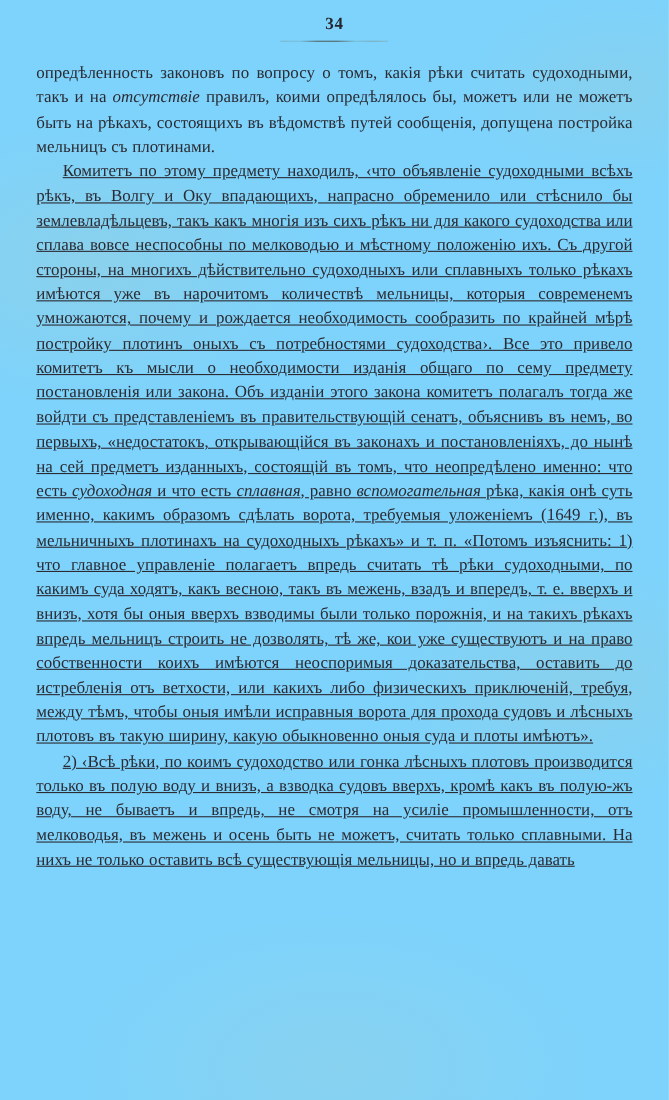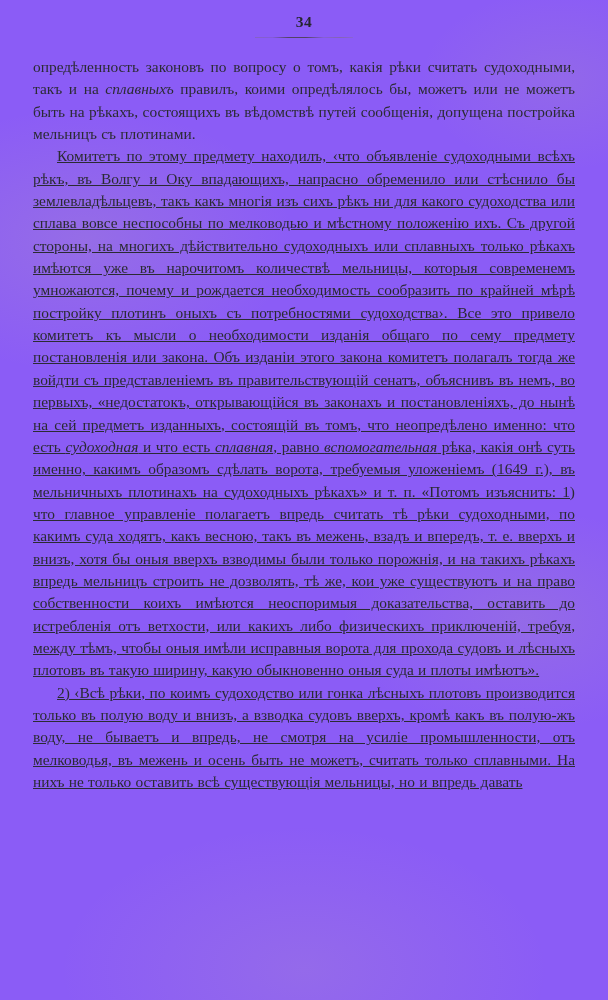--- a/index.html
+++ b/index.html
@@ -12,21 +12,21 @@
     background: #faf6dc;
     font-family: "Liberation Serif", "DejaVu Serif", serif;
     color: #2b2b33;
     overflow: hidden;
   }
 
   .page {
     position: relative;
     width: 608px;
     height: 1000px;
-    background: #8b5cf6;
+    background: #7dd3fc;
     box-sizing: border-box;
   }
 
   
   .page-header {
     position: absolute;
     top: 14px;
     left: 0;
     width: 608px;
     text-align: center;
@@ -101,18 +101,18 @@
 <div class="page">
 
   <div class="paper-grain"></div>
 
   <div class="page-header">
     <div class="folio">34</div>
     <div class="header-rule"></div>
   </div>
 
   <div class="text-column">
-    <p class="para no-indent"><span>опредѣленность законовъ по вопросу о томъ, какія рѣки считать судоходными, такъ и на </span><span class="it">сплавныхъ</span><span> правилъ, коими опредѣлялось бы, можетъ или не можетъ быть на рѣкахъ, состоящихъ въ вѣдомствѣ путей сообщенія, допущена постройка мельницъ съ плотинами.</span></p>
+    <p class="para no-indent"><span>опредѣленность законовъ по вопросу о томъ, какія рѣки считать судоходными, такъ и на </span><span class="it">отсутствіе</span><span> правилъ, коими опредѣлялось бы, можетъ или не можетъ быть на рѣкахъ, состоящихъ въ вѣдомствѣ путей сообщенія, допущена постройка мельницъ съ плотинами.</span></p>
     <p class="para"><span>Комитетъ по этому предмету находилъ, ‹что объявленіе судоходными всѣхъ рѣкъ, въ Волгу и Оку впадающихъ, напрасно обременило или стѣснило бы землевладѣльцевъ, такъ какъ многія изъ сихъ рѣкъ ни для какого судоходства или сплава вовсе неспособны по мелководью и мѣстному положенію ихъ. Съ другой стороны, на многихъ дѣйствительно судоходныхъ или сплавныхъ только рѣкахъ имѣются уже въ нарочитомъ количествѣ мельницы, которыя современемъ умножаются, почему и рождается необходимость сообразить по крайней мѣрѣ постройку плотинъ оныхъ съ потребностями судоходства›. Все это привело комитетъ къ мысли о необходимости изданія общаго по сему предмету постановленія или закона. Объ изданіи этого закона комитетъ полагалъ тогда же войдти съ представленіемъ въ правительствующій сенатъ, объяснивъ въ немъ, во первыхъ, «недостатокъ, открывающійся въ законахъ и постановленіяхъ, до нынѣ на сей предметъ изданныхъ, состоящій въ томъ, что неопредѣлено именно: что есть </span><span class="it">судоходная</span><span> и что есть </span><span class="it">сплавная</span><span>, равно </span><span class="it">вспомогательная</span><span> рѣка, какія онѣ суть именно, какимъ образомъ сдѣлать ворота, требуемыя уложеніемъ (1649 г.), въ мельничныхъ плотинахъ на судоходныхъ рѣкахъ» и т. п. «Потомъ изъяснить: 1) что главное управленіе полагаетъ впредь считать тѣ рѣки судоходными, по какимъ суда ходятъ, какъ весною, такъ въ межень, взадъ и впередъ, т. е. вверхъ и внизъ, хотя бы оныя вверхъ взводимы были только порожнія, и на такихъ рѣкахъ впредь мельницъ строить не дозволять, тѣ же, кои уже существуютъ и на право собственности коихъ имѣются неоспоримыя доказательства, оставить до истребленія отъ ветхости, или какихъ либо физическихъ приключеній, требуя, между тѣмъ, чтобы оныя имѣли исправныя ворота для прохода судовъ и лѣсныхъ плотовъ въ такую ширину, какую обыкновенно оныя суда и плоты имѣютъ».</span></p>
     <p class="para"><span>2) ‹Всѣ рѣки, по коимъ судоходство или гонка лѣсныхъ плотовъ производится только въ полую воду и внизъ, а взводка судовъ вверхъ, кромѣ какъ въ полую-жъ воду, не бываетъ и впредь, не смотря на усиліе промышленности, отъ мелководья, въ межень и осень быть не можетъ, считать только сплавными. На нихъ не только оставить всѣ существующія мельницы, но и впредь давать</span></p>
   </div>
 
 </div>
 
 </body></html>

